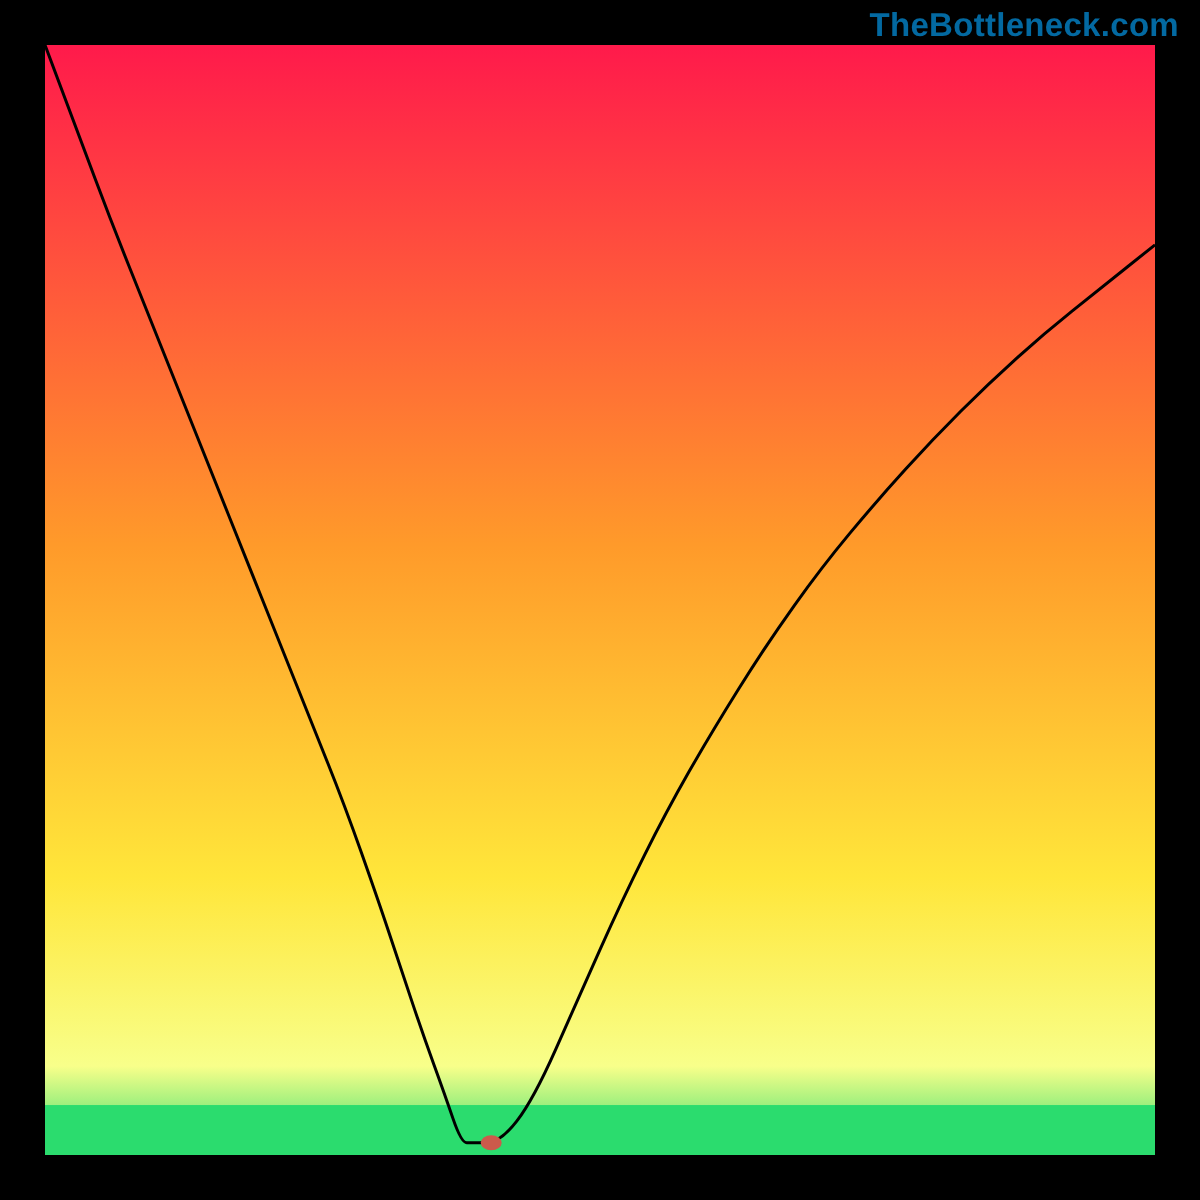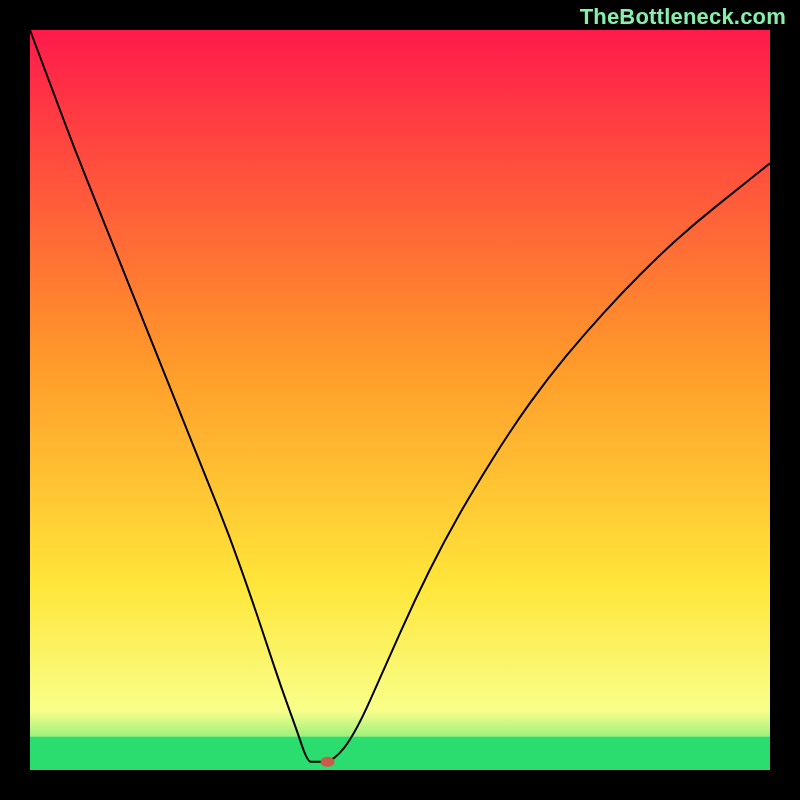--- a/index.html
+++ b/index.html
@@ -14,21 +14,21 @@
   .outer {
     position: relative;
     width: 800px;
     height: 800px;
     background: #000;
   }
   .watermark {
     position: absolute;
     top: 4px;
     right: 14px;
-    color: #86efac;
+    color: #0369a1;
     font-size: 22px;
     font-weight: 600;
     letter-spacing: 0.2px;
     font-family: Arial, sans-serif;
   }
   .plot-box {
     position: absolute;
     left: 30px;
     top: 30px;
     width: 740px;

